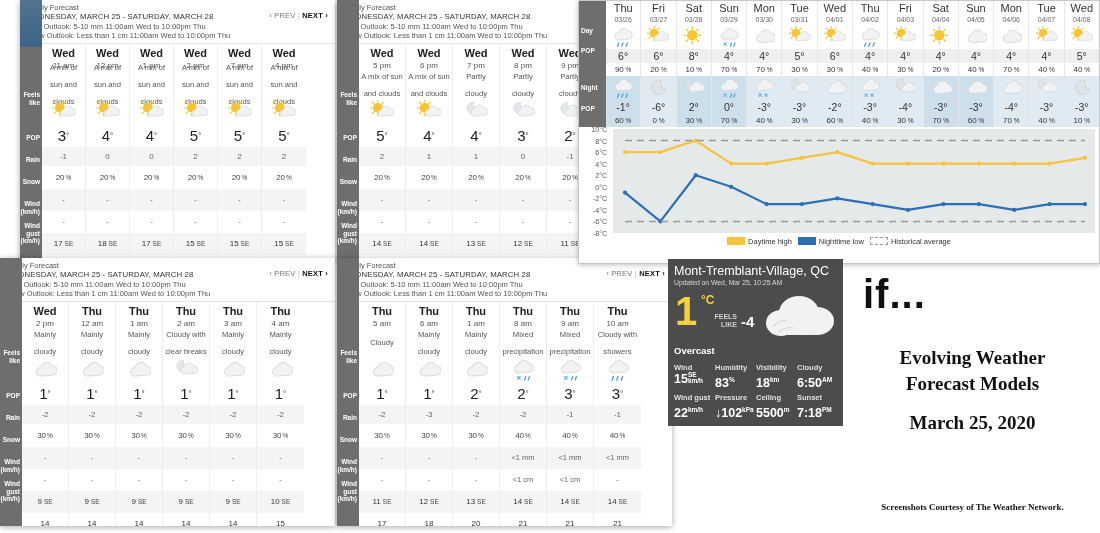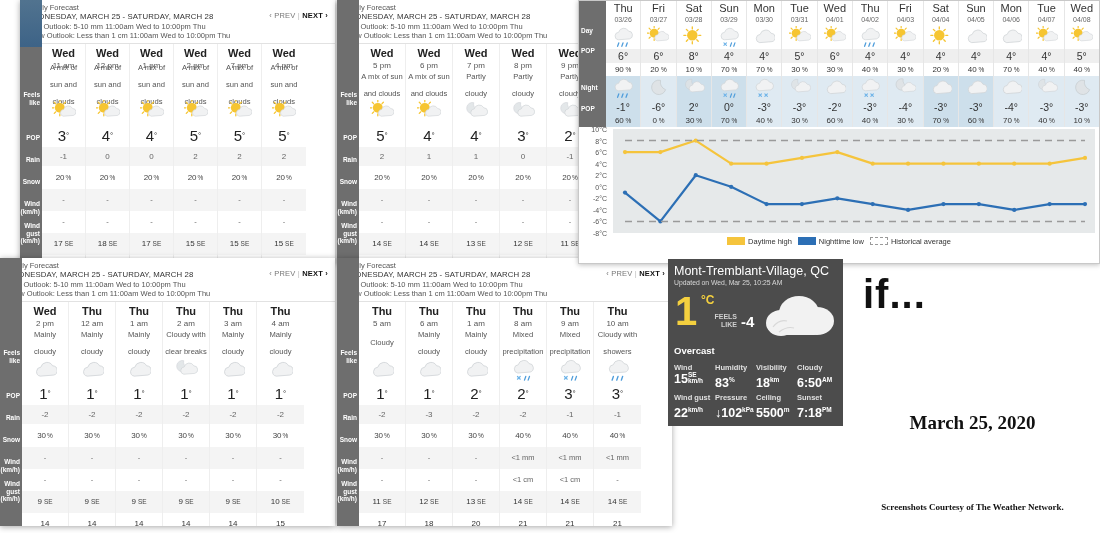--- a/index.html
+++ b/index.html
@@ -1412,17 +1412,21 @@
         </div>
         <div class="cc-stat">
           <div class="lbl">Sunset</div>
           <div class="val">7:18<span class="u">PM</span></div>
         </div>
       </div>
   </div>
 
   <div id="slide-text">
     <div class="st-if">if...</div>
+    <div class="st-title">
+      <div>Evolving Weather</div>
+      <div>Forecast Models</div>
+    </div>
     <div class="st-date">March 25, 2020</div>
     <div class="st-credit">Screenshots Courtesy of The Weather Network.</div>
   </div>
 
 </div>
 
 </body></html>

